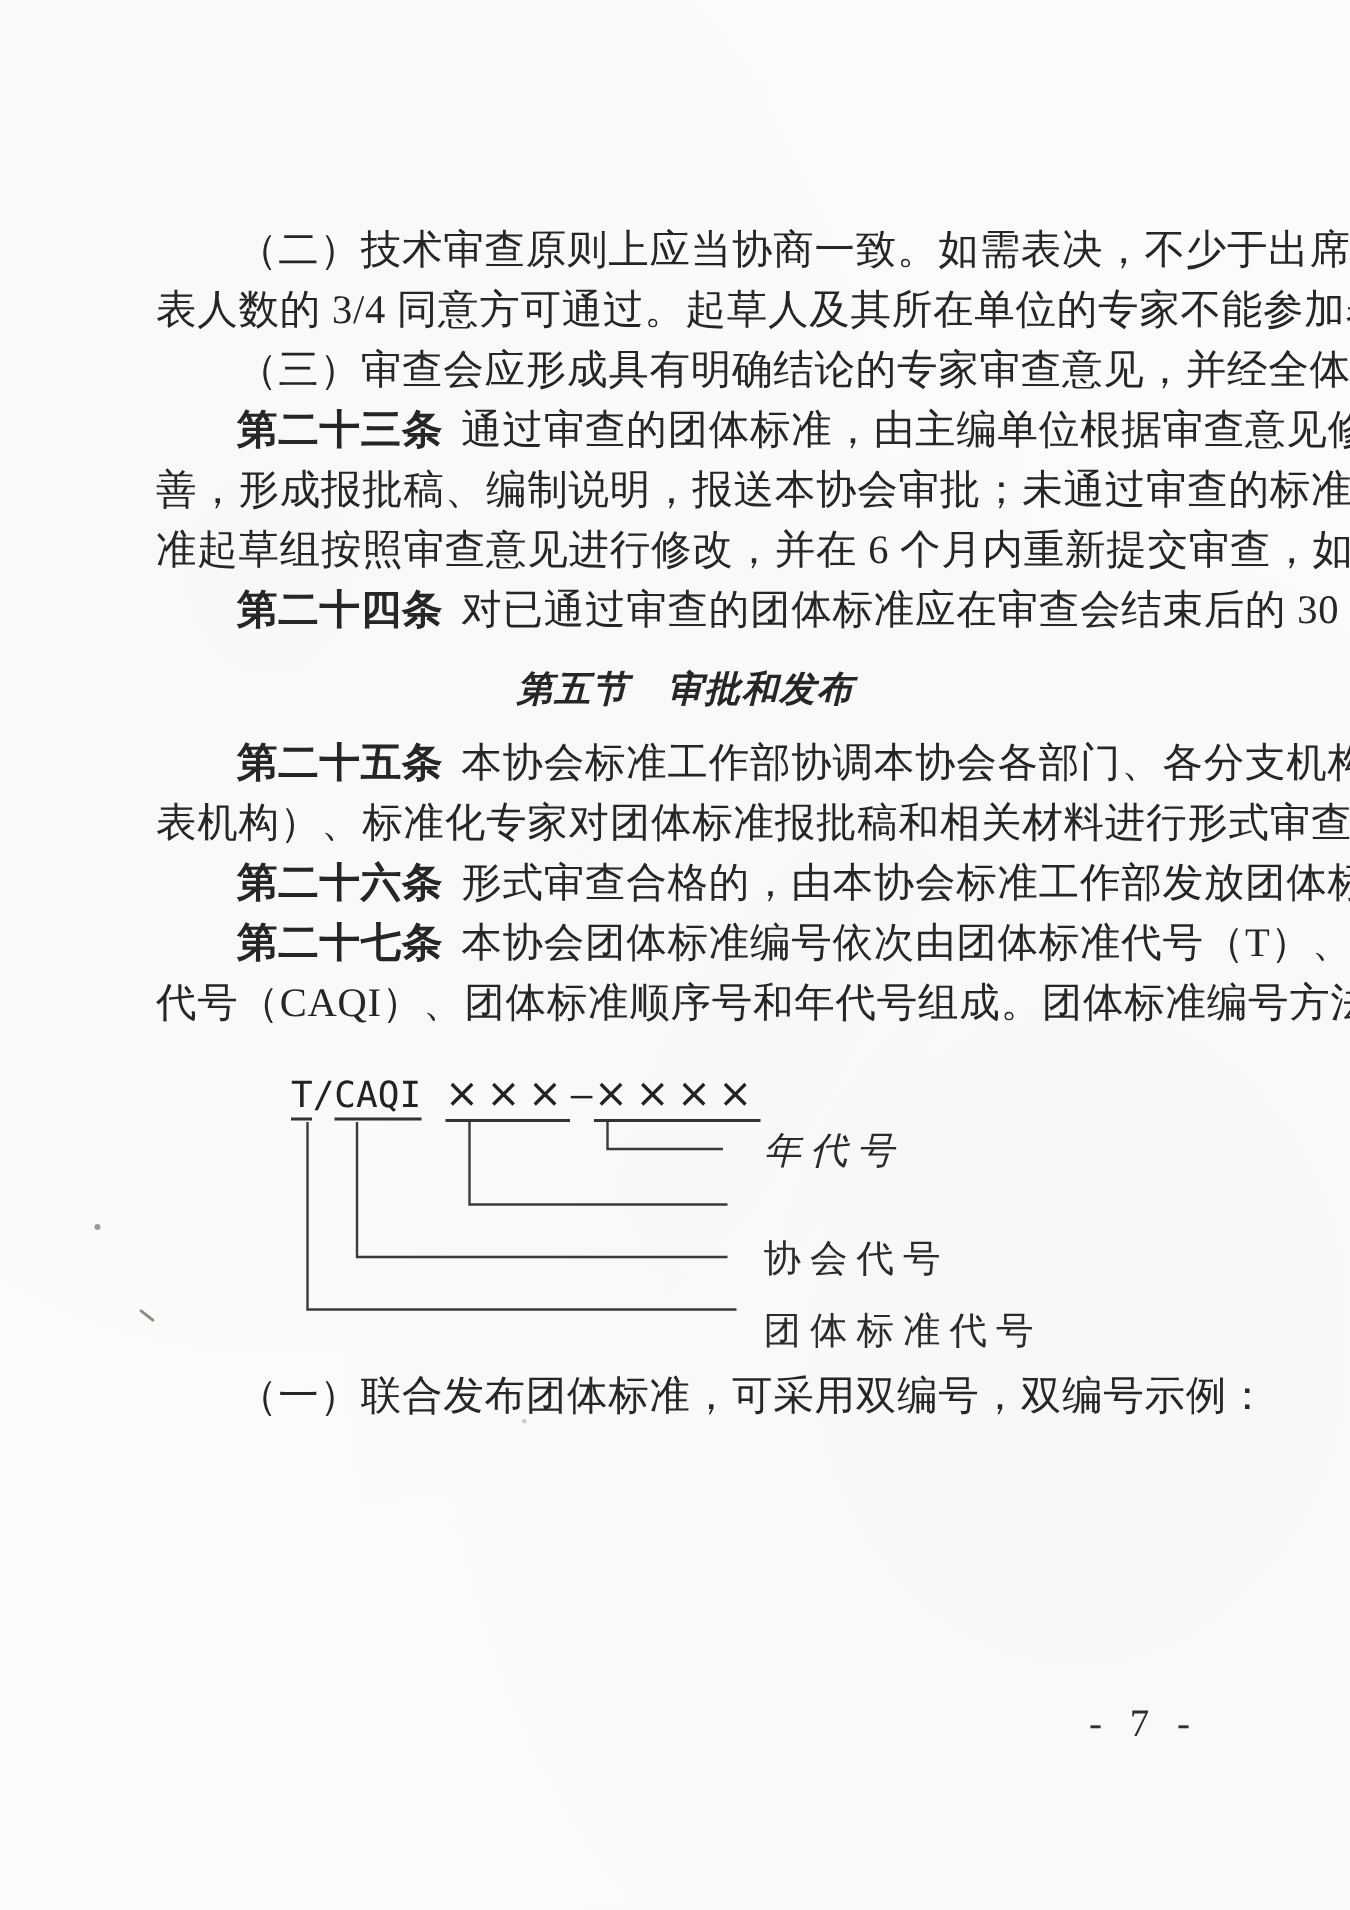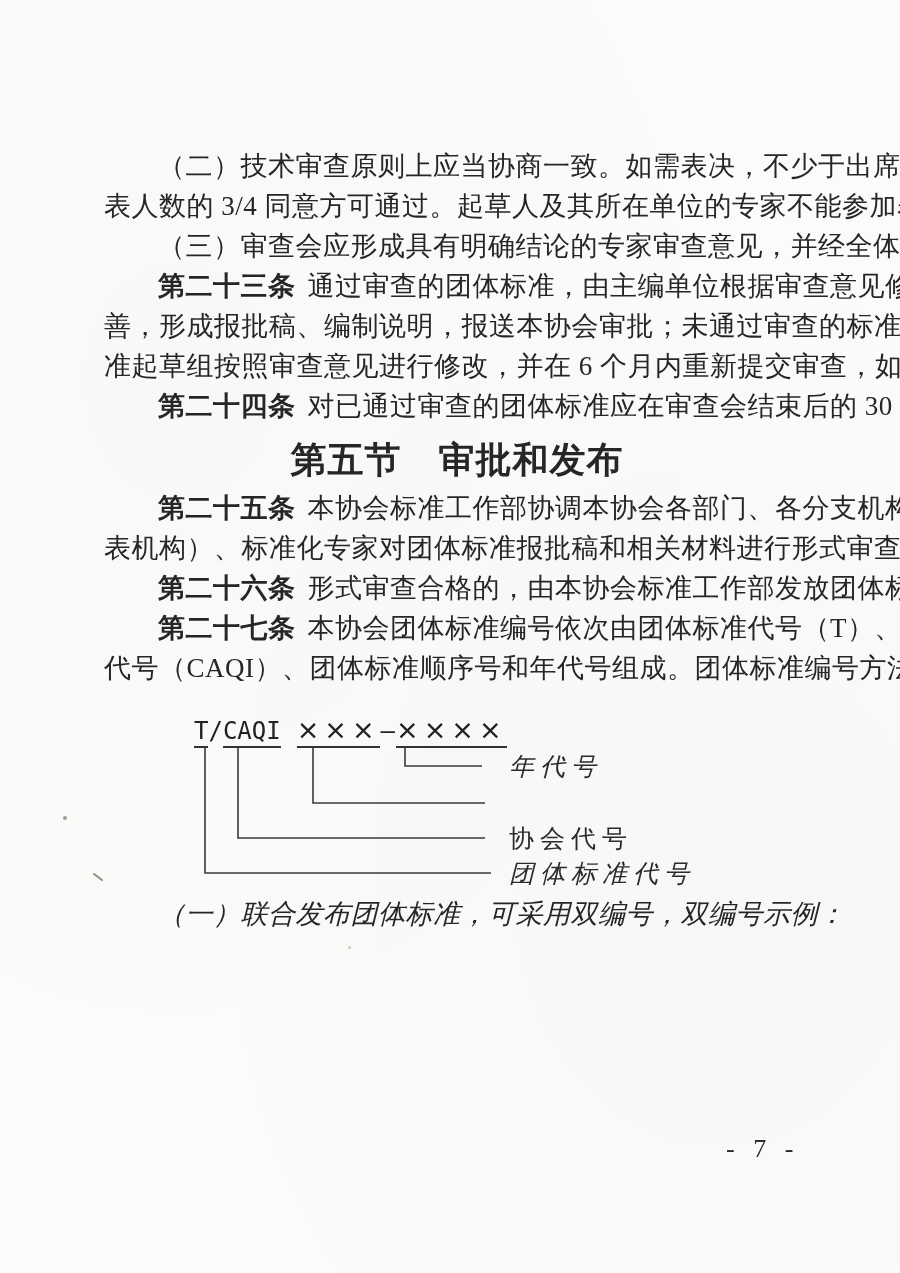--- a/index.html
+++ b/index.html
@@ -26,26 +26,27 @@
     font-size:27px;
     letter-spacing:0.5px;
     white-space:nowrap;
   }
   .indent { padding-left:54px; }
   .lead { font-weight:bold; margin-right:12px; }
   .lead:empty { display:none; }
   .section-heading {
     text-align:center;
     font-weight:bold;
-    font-size:36px;
+    font-size:24px;
     line-height:40px;
     margin:14px 0 8px 0;
     letter-spacing:1px;
+    font-style:italic;
   }
-  .closing-line { margin-top:4px;font-style:italic; }
+  .closing-line { margin-top:20px; }
 
   
   .diagram {
     position:relative;
     height:178px;
     margin-top:24px;
   }
   .formula {
     position:absolute; left:90px; top:2px;
     display:flex; align-items:baseline;
@@ -66,21 +67,21 @@
   .dlabel {
     position:absolute; left:405px;
     font-size:25px;
     letter-spacing:6px;
     white-space:nowrap;
     color:#2b2b2b;
   }
   .dlabel.year { top:38px;font-style:italic; }
   .dlabel.seq { top:75px; }
   .dlabel.assoc { top:110px; }
-  .dlabel.code { top:145px;font-style:italic; }
+  .dlabel.code { top:158px; }
 
   .page-number {
     position:absolute;
     left:726px; top:1134px;
     font-size:26px;
     word-spacing:10px;
     letter-spacing:1px;
     color:#2e2e2e;
   }
   .speck { position:absolute; background:#9a9a96; border-radius:50%; }

